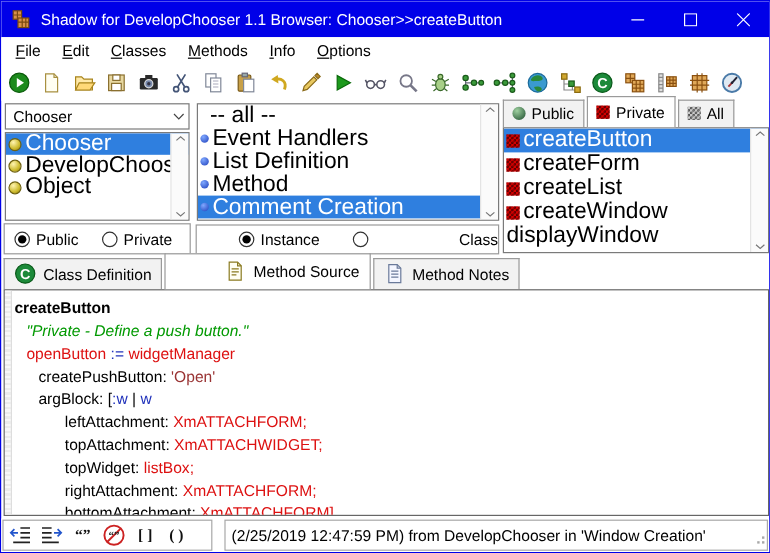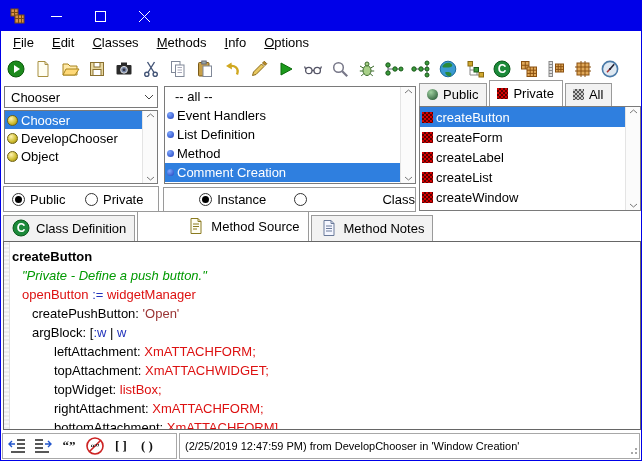--- a/index.html
+++ b/index.html
@@ -14,21 +14,21 @@
   .menubar{position:absolute;top:30px;left:0;right:0;height:23px;background:#fff;display:flex;align-items:center;padding-left:3px;font-size:13px;color:#000;}
   .menu-item{padding:3px 9px;cursor:default;}
   
   .toolbar{position:absolute;top:53px;left:0;right:0;height:30px;background:#fff;display:flex;align-items:center;padding:0 3px;gap:4px;}
   .tbtn{width:23px;height:24px;display:flex;align-items:center;justify-content:center;}
   .tbtn svg{display:block}
   
   .combo{position:absolute;left:3px;top:85px;width:154px;height:22px;border:1px solid #7a7a7a;background:#fff;display:flex;align-items:center;font-size:13px;box-sizing:border-box;}
   .combo .val{flex:1;padding-left:6px;}
   .combo .chev{width:16px;display:flex;justify-content:center;}
-  .listbox{position:absolute;background:#fff;border:1px solid #7a7a7a;box-sizing:border-box;overflow:hidden;font-size:13px;}
+  .listbox{position:absolute;background:#fff;border:1px solid #7a7a7a;box-sizing:border-box;overflow:hidden;font-size:19px;}
   #class-list{left:3px;top:109px;width:154px;height:74px;}
   #cat-list{left:163px;top:85px;width:252px;height:98px;}
   #meth-list{left:418px;top:105px;width:222px;height:105px;}
   .lrow{display:flex;align-items:center;height:19px;padding-left:2px;white-space:nowrap;}
   #class-list .lrow{height:18px;}
   #meth-list .lrow{height:20px;}
   .lrow.sel{background:var(--selection,#2f7fdf);color:#fff;}
   .lrow .licon{margin-right:3px;flex:0 0 auto;}
   .ball-yellow{width:11px;height:11px;border-radius:50%;background:radial-gradient(circle at 35% 30%,#fff4b0,#cdbb2e 60%,#8f7d14);border:1px solid #6f6210;box-sizing:border-box;}
   .dot-blue{width:7px;height:7px;border-radius:50%;background:radial-gradient(circle at 35% 30%,#7fa8ff,#1f3fbb);}
@@ -58,39 +58,40 @@
   #code .codebody{position:absolute;left:6px;top:5px;right:0;font-size:13px;line-height:19px;white-space:pre;}
   .t-plain{color:#000}
   .t-bold{color:#000;font-weight:bold}
   .t-red{color:var(--code-red,#dd1111)}
   .t-blue{color:var(--code-blue,#2233bb)}
   .t-comment{color:var(--code-comment,#009900);font-style:italic}
   .t-string{color:var(--code-string,#993333)}
   
   .statusbar{position:absolute;left:0;top:431px;right:0;height:28px;background:#fff;display:flex;align-items:center;}
   #status-icons{margin-left:1px;width:175px;height:26px;border:1px solid #a8a8a8;display:flex;align-items:center;gap:6px;padding-left:4px;box-sizing:border-box;}
-  #status-msg{margin-left:2px;flex:1;height:26px;border:1px solid #a8a8a8;display:flex;align-items:center;padding-left:5px;font-size:11px;box-sizing:border-box;position:relative;white-space:nowrap;overflow:hidden;margin-right:1px;}
+  #status-msg{margin-left:10px;flex:1;height:26px;border:1px solid #a8a8a8;display:flex;align-items:center;padding-left:5px;font-size:13px;box-sizing:border-box;position:relative;white-space:nowrap;overflow:hidden;margin-right:1px;}
   .sicon{display:flex;align-items:center;justify-content:center;width:20px;height:20px;font-size:12px;font-weight:bold;color:#111;}
   .grip{position:absolute;right:1px;bottom:1px;}
 </style>
 </head>
 <body>
 
 <div id="window">
 
   <div class="titlebar">
     <span class="app-icon">
       <svg width="18" height="18" viewBox="0 0 18 18">
         <g fill="#d89048" stroke="#7a4a10" stroke-width="1">
           <rect x="2" y="2" width="7" height="7"></rect>
             <rect x="6" y="8" width="9" height="8"></rect>
         </g>
         <path d="M5.5 2v7M2 5.5h7M9.5 8v8M12.5 8v8M6 11.5h9" stroke="#7a4a10" fill="none"></path>
       </svg>
     </span>
+    <span class="title-text">Shadow for DevelopChooser 1.1 Browser: Chooser&gt;&gt;createButton</span>
     <span class="win-btn">
         <svg width="11" height="11" viewBox="0 0 11 11">
           <path d="M0 5.5h11" stroke="#fff"></path>
         </svg>
       </span>
     <span class="win-btn">
         <svg width="11" height="11" viewBox="0 0 11 11">
           <rect x="0.5" y="0.5" width="10" height="10" fill="none" stroke="#fff"></rect>
         </svg>
       </span>
@@ -384,24 +385,20 @@
       </div>
     </div>
   <div class="listbox" id="meth-list">
       <div class="lrow sel">
       <span class="licon checker"></span>
       <span>createButton</span>
       </div>
       <div class="lrow">
       <span class="licon checker"></span>
       <span>createForm</span>
-      </div>
-      <div class="lrow">
-      <span class="licon checker"></span>
-      <span>createLabel</span>
       </div>
       <div class="lrow">
       <span class="licon checker"></span>
       <span>createList</span>
       </div>
       <div class="lrow">
       <span class="licon checker"></span>
       <span>createWindow</span>
       </div>
       <div class="lrow">

